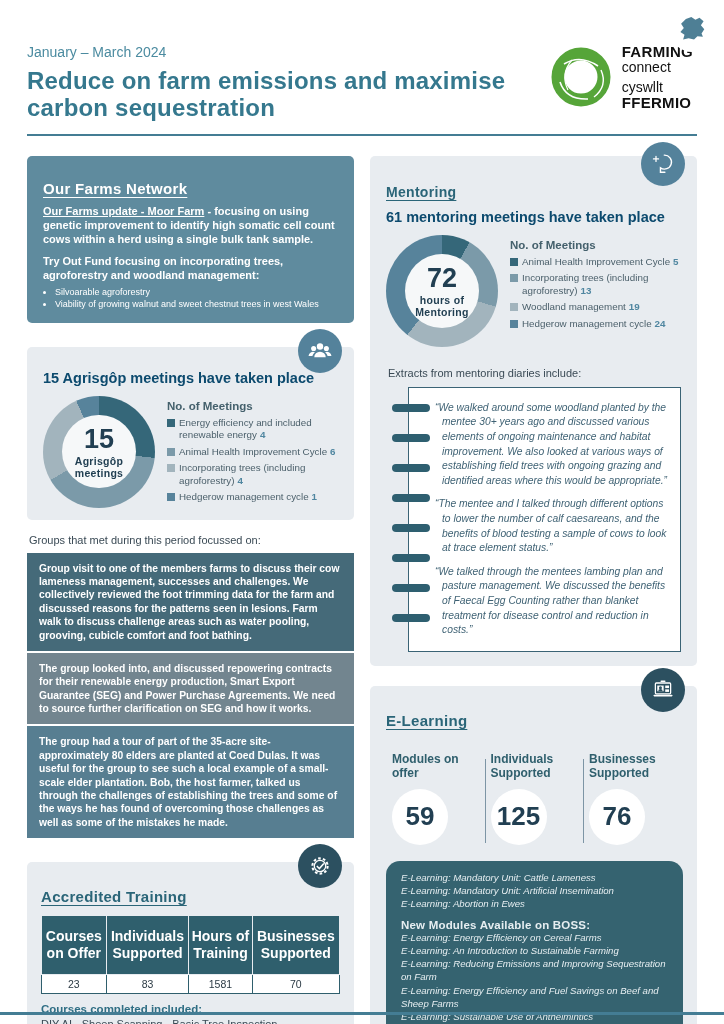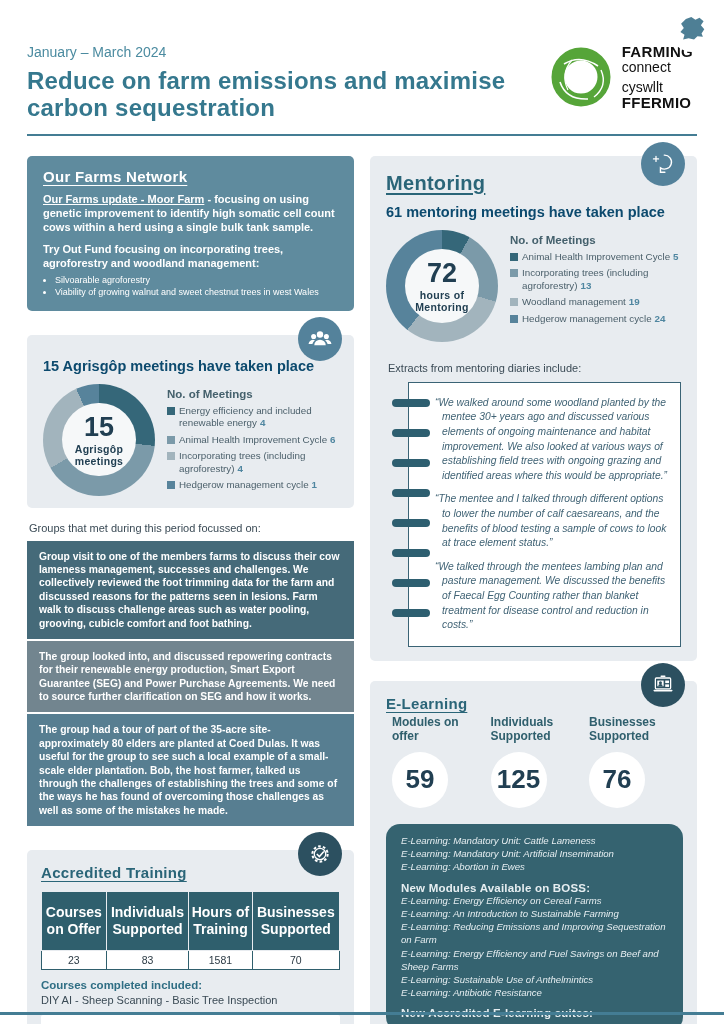--- a/index.html
+++ b/index.html
@@ -20,21 +20,21 @@
   
   .cols { display:flex; gap:16px; margin-top:20px; }
   .col { width:327px; display:flex; flex-direction:column; }
 
   .panel { background:#e8ecf0; border-radius:5px; position:relative; }
   .icon-circle { position:absolute; width:44px; height:44px; border-radius:50%;
     display:flex; align-items:center; justify-content:center; right:12px; top:-18px; }
   .icon-dark { background:#2c5060; }
   .icon-mid { background:#54829b; }
 
-  .sec-h { font-size:14px; font-weight:bold; color:#2a6578; text-decoration:underline; text-underline-offset:3px; letter-spacing:.3px; }
+  .sec-h { font-size:14px; font-weight:bold; color:#2a6578; text-decoration:underline; text-underline-offset:3px; letter-spacing:.3px;margin-top:12px; }
   .sub-h { font-size:14.5px; font-weight:bold; color:#0c4a6e; margin-top:9px; }
 
   
   .farms { background:#5f8b9e; border-radius:5px; color:#fff; padding:12px 14px 12px 16px; }
   .farms .sec-h { color:#fff; font-size:15px; }
   .farms p { font-size:11px; line-height:1.3; margin-top:7px; font-weight:600; }
   .farms a { color:#fff; text-decoration:underline; cursor:pointer; }
   .farms ul { margin:4px 0 0 12px; }
   .farms li { font-size:9px; line-height:1.35; font-weight:400; }
   .farms .icon-circle { background:#fff; top:8px; right:10px; }
@@ -73,21 +73,21 @@
   .extracts-label { font-size:11px; color:#3a4a55; margin:20px 0 8px 2px; }
   .notebook { position:relative; background:#fff; border:1.5px solid #3a6375; margin-left:22px; margin-right:2px;
     padding:13px 12px 13px 26px; }
   .ring { position:absolute; left:-17px; width:38px; height:8px; background:#2e5f70; border-radius:4px; }
   .notebook p { font-size:10.3px; font-style:italic; color:#3f6274; line-height:1.42; margin-bottom:9px;
     padding-left:7px; text-indent:-7px; }
   .notebook p:last-child { margin-bottom:0; }
 
   
   .elearn { margin-top:20px; padding:14px 14px 12px 16px; flex:1; }
-  .stats { display:flex; justify-content:space-between; margin-top:4px; padding:0 6px;align-items:center; }
+  .stats { display:flex; justify-content:space-between; margin-top:24px; padding:0 6px; }
   .stat { width:88px; text-align:left; }
   .stat-label { font-size:12px; font-weight:bold; color:#2f5f6d; line-height:1.15; min-height:28px; }
   .stat-circle { width:56px; height:56px; background:#fff; border-radius:50%; margin-top:8px;
     display:flex; align-items:center; justify-content:center; }
   .stat-num { font-size:26px; font-weight:bold; color:#213f52; }
   .stat-div { width:1px; background:#7d95a5; margin:6px 0 2px 0; }
   .modules { background:#356370; border-radius:14px; color:#e6eef1; padding:10px 15px 12px 15px; margin-top:16px; }
   .mod-h { font-size:11.5px; font-weight:bold; margin-top:8px; letter-spacing:.2px; }
   .mod-h:first-child { margin-top:0; }
   .mod-line { font-size:9.6px; font-style:italic; font-weight:500; line-height:1.38; }
@@ -230,21 +230,21 @@
 
     <div class="col">
 
       <div class="panel ment">
         <div class="icon-circle icon-mid" style="top:-14px">
           <svg width="28" height="28" viewBox="0 0 44 44">
             <path d="M24 8 a11 11 0 1 1 -6 20 l0 7 7 0" fill="none" stroke="#fff" stroke-width="2.2" stroke-linecap="round"></path>
             <path d="M11 10 v8 M7 14 h8" stroke="#fff" stroke-width="2" stroke-linecap="round"></path>
           </svg>
         </div>
-        <div class="sec-h" style="font-size:20px">Mentoring</div>
+        <div class="sec-h" style="font-size:14px">Mentoring</div>
         <div class="sub-h">61 mentoring meetings have taken place</div>
         <div class="chart-row">
           <div class="donut" style="background: conic-gradient(rgb(53, 103, 121) 0deg, rgb(53, 103, 121) 29.5082deg, rgb(123, 154, 169) 29.5082deg, rgb(123, 154, 169) 106.23deg, rgb(162, 180, 189) 106.23deg, rgb(162, 180, 189) 218.361deg, rgb(87, 131, 155) 218.361deg, rgb(87, 131, 155) 360deg);">
             <div class="hole">
               <div class="num">72</div>
               <div class="clabel" style="width:64px">hours of Mentoring</div>
             </div>
           </div>
           <div class="legend">
             <div class="legend-title">No. of Meetings</div>

